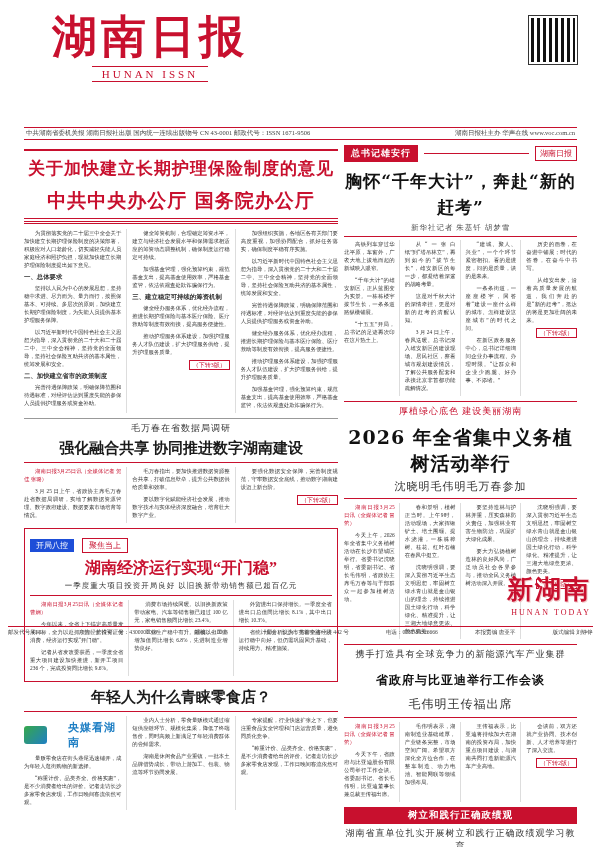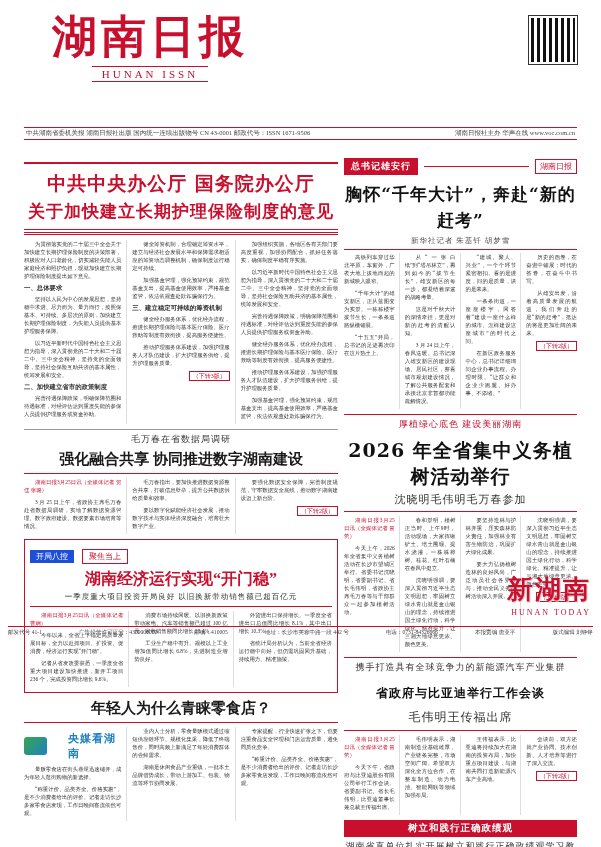--- a/index.html
+++ b/index.html
@@ -36,21 +36,21 @@
      repeating-linear-gradient(90deg,#111 0 3px,#fff 3px 6px),
      repeating-linear-gradient(0deg,#111 0 3px,transparent 3px 6px);
      border:2px solid #fff;outline:1px solid #333;}
   .mast-strip{
     margin-top:3px;border-top:1px solid #c8102e;border-bottom:1px solid #c8102e;
     font-size:6.5px;color:#444;display:flex;justify-content:space-between;padding:1px 2px;
   }
 
   
   .cols{display:flex;gap:6px;margin-top:5px;height:690px;}
-  .col{box-sizing:border-box;margin-top:13px;}
+  .col{box-sizing:border-box;}
   .colA{flex:0 0 314px;}
   .colB{flex:1;}
 
   .hr-red{border-top:2px solid #c8102e;margin:4px 0;}
   .hr-dbl{border-top:1px solid #c8102e;border-bottom:3px double #c8102e;height:2px;margin:5px 0;}
 
   
   .kicker{
     display:inline-block;background:#c8102e;color:#fff;font-size:9px;
     padding:2px 7px;letter-spacing:1px;font-weight:bold;
@@ -140,22 +140,22 @@
     <span>中共湖南省委机关报  湖南日报社出版  国内统一连续出版物号 CN 43-0001  邮政代号：ISSN 1671-9506</span>
     <span>湖南日报社主办  华声在线 www.voc.com.cn</span>
   </div>
 
   <div class="cols">
 
     <div class="col colA">
 
       <div>
         <div class="hr-red"></div>
+        <h1 class="main red" style="font-size:17px;margin-top:0;">关于加快建立长期护理保险制度的意见</h1>
         <h1 class="main red">中共中央办公厅  国务院办公厅</h1>
-        <h1 class="main red" style="font-size:17px;margin-top:0;">关于加快建立长期护理保险制度的意见</h1>
         <div class="hr-dbl"></div>
 
         <div class="three">
           <div class="bodytext">
             <p>为贯彻落实党的二十届三中全会关于加快建立长期护理保险制度的决策部署，积极应对人口老龄化，切实减轻失能人员家庭经济和照护负担，现就加快建立长期护理保险制度提出如下意见。</p>
             <div class="sec">一、总体要求</div>
             <p>坚持以人民为中心的发展思想，坚持稳中求进、尽力而为、量力而行，按照保基本、可持续、多层次的原则，加快建立长期护理保险制度，为失能人员提供基本护理服务保障。</p>
             <p>以习近平新时代中国特色社会主义思想为指导，深入贯彻党的二十大和二十届二中、三中全会精神，坚持党的全面领导，坚持社会保险互助共济的基本属性，统筹发展和安全。</p>
             <div class="sec">二、加快建立省市的政策制度</div>
             <p>完善待遇保障政策，明确保障范围和待遇标准，对经评估达到重度失能的参保人员提供护理服务或资金补助。</p>

